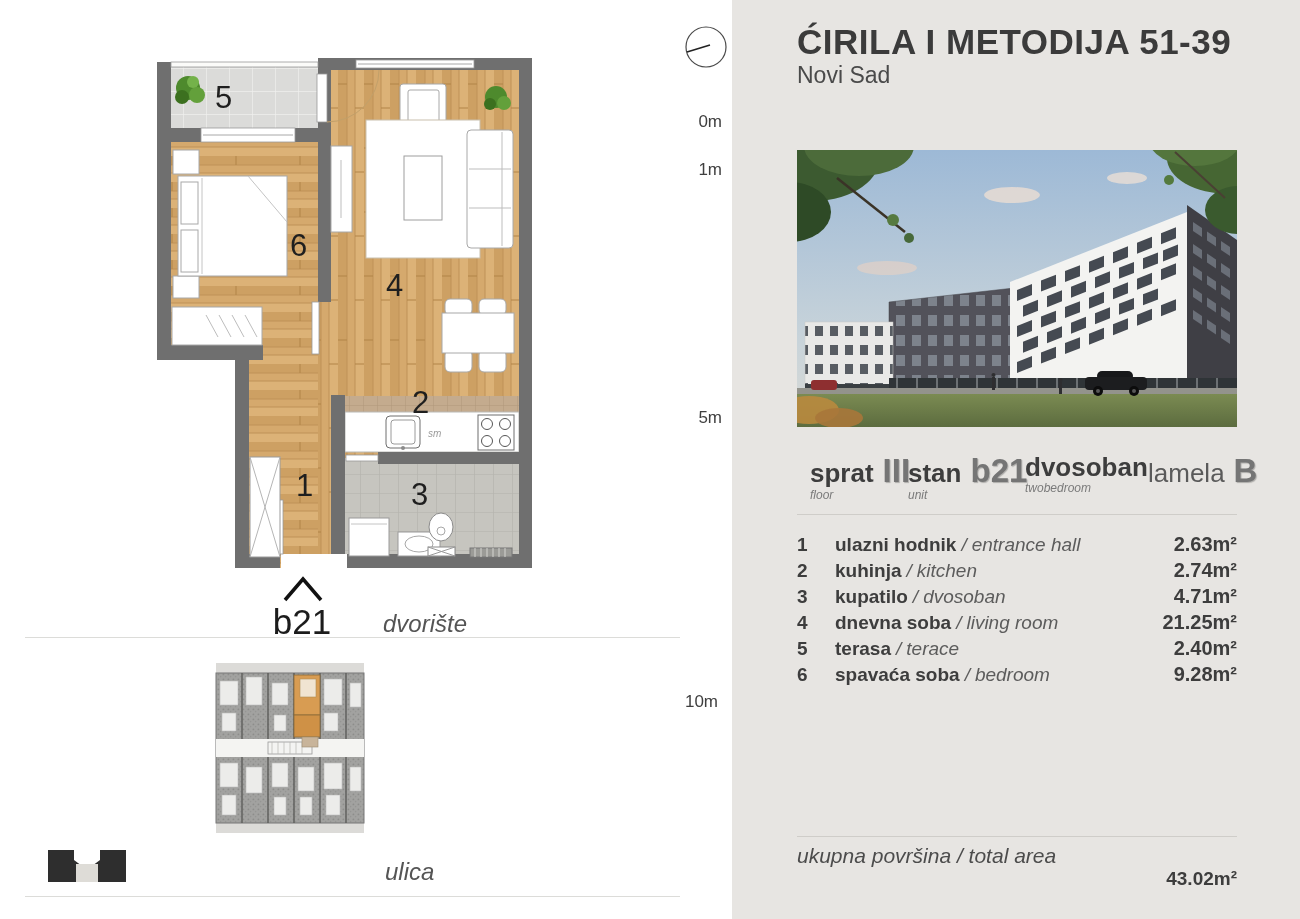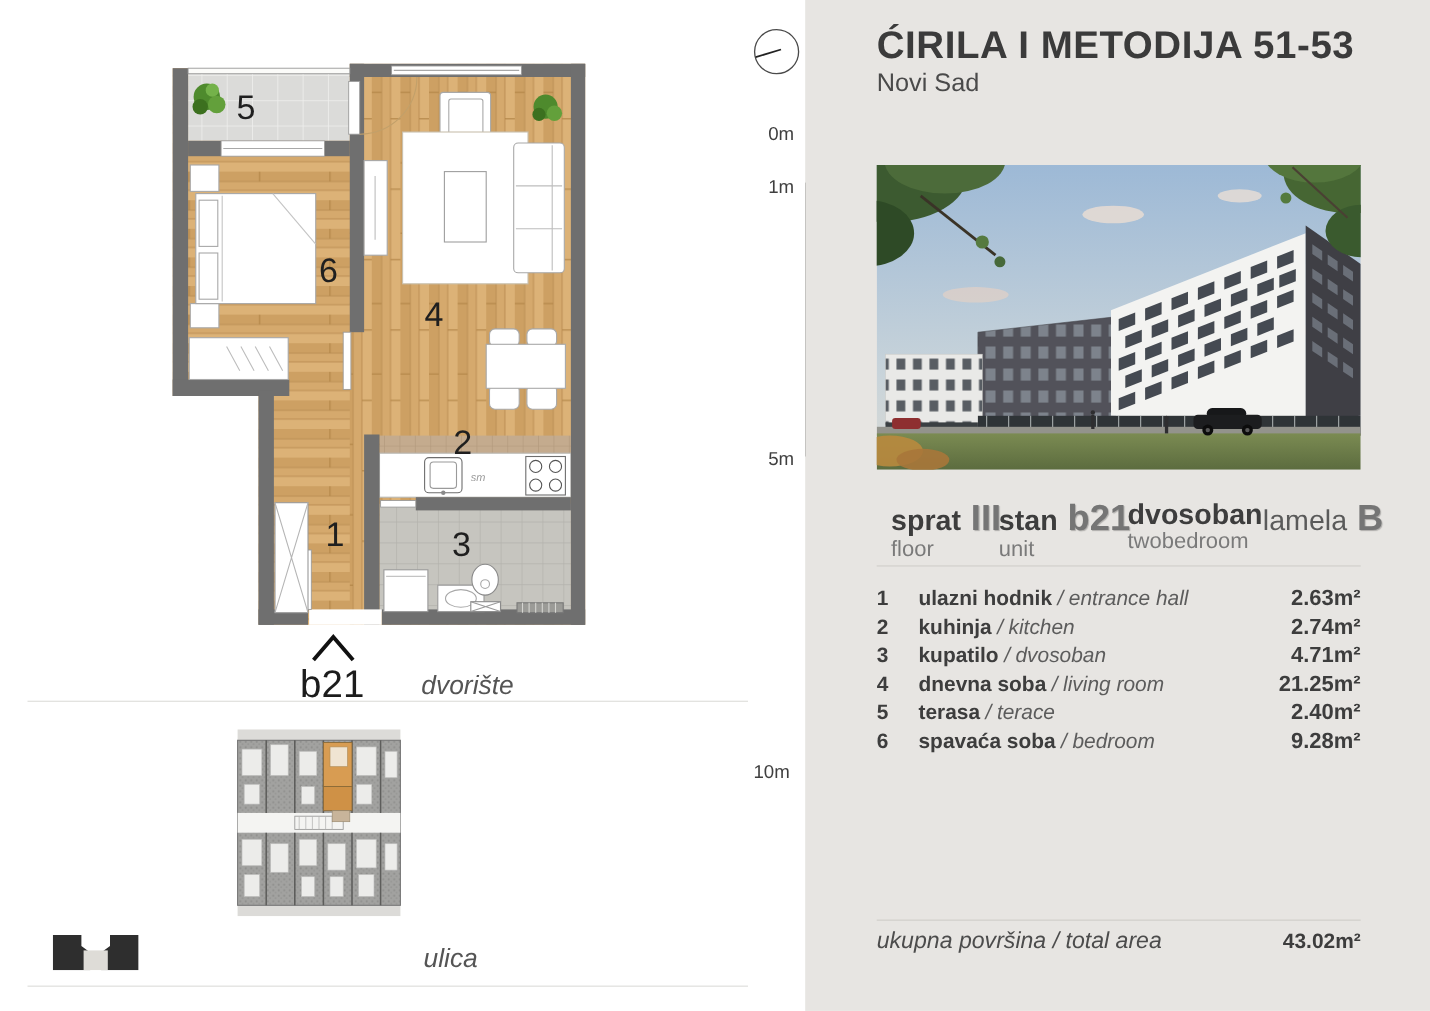--- a/index.html
+++ b/index.html
@@ -20,34 +20,34 @@
   .panel .city{position:absolute;left:65px;top:62px;font-size:23px;color:#4a4a4a;}
   .panel .btype{position:absolute;left:65px;top:114px;font-size:19px;color:#4c4c4c;}
   .photo{position:absolute;left:65px;top:150px;width:440px;height:277px;}
 
   .unit-info{position:absolute;left:0;top:452px;width:568px;height:60px;}
   .ug{position:absolute;top:0;}
   .ug .lbl{font-size:26px;font-weight:bold;color:#3d3d3d;}
   .ug .lbl.light{font-weight:normal;color:#5a5a5a;}
   .ug .val{font-size:33px;font-weight:bold;color:#757575;margin-left:9px;
            text-shadow:1px 1px 1px rgba(0,0,0,.25);}
-  .ug .sub{font-size:20px;color:#7a7a7a;margin-top:-2px;}
+  .ug .sub{font-size:12px;font-style:italic;color:#7a7a7a;margin-top:-2px;}
 
   .hr{position:absolute;left:65px;width:440px;height:1px;background:#cfcdc9;}
 
   .room-list{position:absolute;left:65px;top:533px;width:440px;}
   .room-row{display:flex;align-items:baseline;height:26px;font-size:19px;color:#3d3d3d;}
   .room-row .num{width:38px;font-weight:bold;}
   .room-row .nm{font-weight:bold;}
   .room-row .sep{font-style:italic;color:#5c5c5c;margin:0 5px;}
   .room-row .en{font-style:italic;color:#5c5c5c;}
   .room-row .area{margin-left:auto;font-weight:bold;font-size:20px;}
 
   .totals{position:absolute;left:65px;top:844px;width:440px;}
-  .total-row{display:flex;align-items:baseline;height:28px;}
+  .total-row{display:flex;align-items:baseline;height:28px;flex-direction:column;}
   .total-row .lbl{font-style:italic;font-size:21px;color:#4c4c4c;}
   .total-row .val{margin-left:auto;font-weight:bold;font-size:19px;color:#3d3d3d;}
 </style>
 </head>
 <body>
 
 <div class="page">
 
   <svg class="abs" style="left:684px;top:25px" width="44" height="44" viewBox="0 0 44 44">
     <circle cx="22" cy="22" r="20" fill="#ffffff" stroke="#4a4a4a" stroke-width="1.2"></circle>
@@ -276,21 +276,21 @@
     <path d="M78,0 H52 V10 L44,16 V32 H78 Z" fill="#2e2e2e"></path>
     <rect x="28" y="14" width="22" height="18" fill="#dedcd7"></rect>
   </svg>
 
   <div class="plan-caption" style="left:385px;top:858px">ulica</div>
 
   <div class="divider-left" style="top:896px"></div>
 
   <div class="panel">
 
-    <div class="title">ĆIRILA I METODIJA 51-53</div>
+    <div class="title">ĆIRILA I METODIJA 51-39</div>
     <div class="city">Novi Sad</div>
 
     <svg class="photo" viewBox="0 0 440 277">
       <defs>
         <linearGradient id="skyG" x1="0" y1="0" x2="0" y2="1">
           <stop offset="0" stop-color="#9db9d6"></stop>
             <stop offset="0.7" stop-color="#c9d4da"></stop>
           <stop offset="1" stop-color="#d9d9d4"></stop>
         </linearGradient>
         <linearGradient id="lawnG" x1="0" y1="0" x2="0" y2="1">

